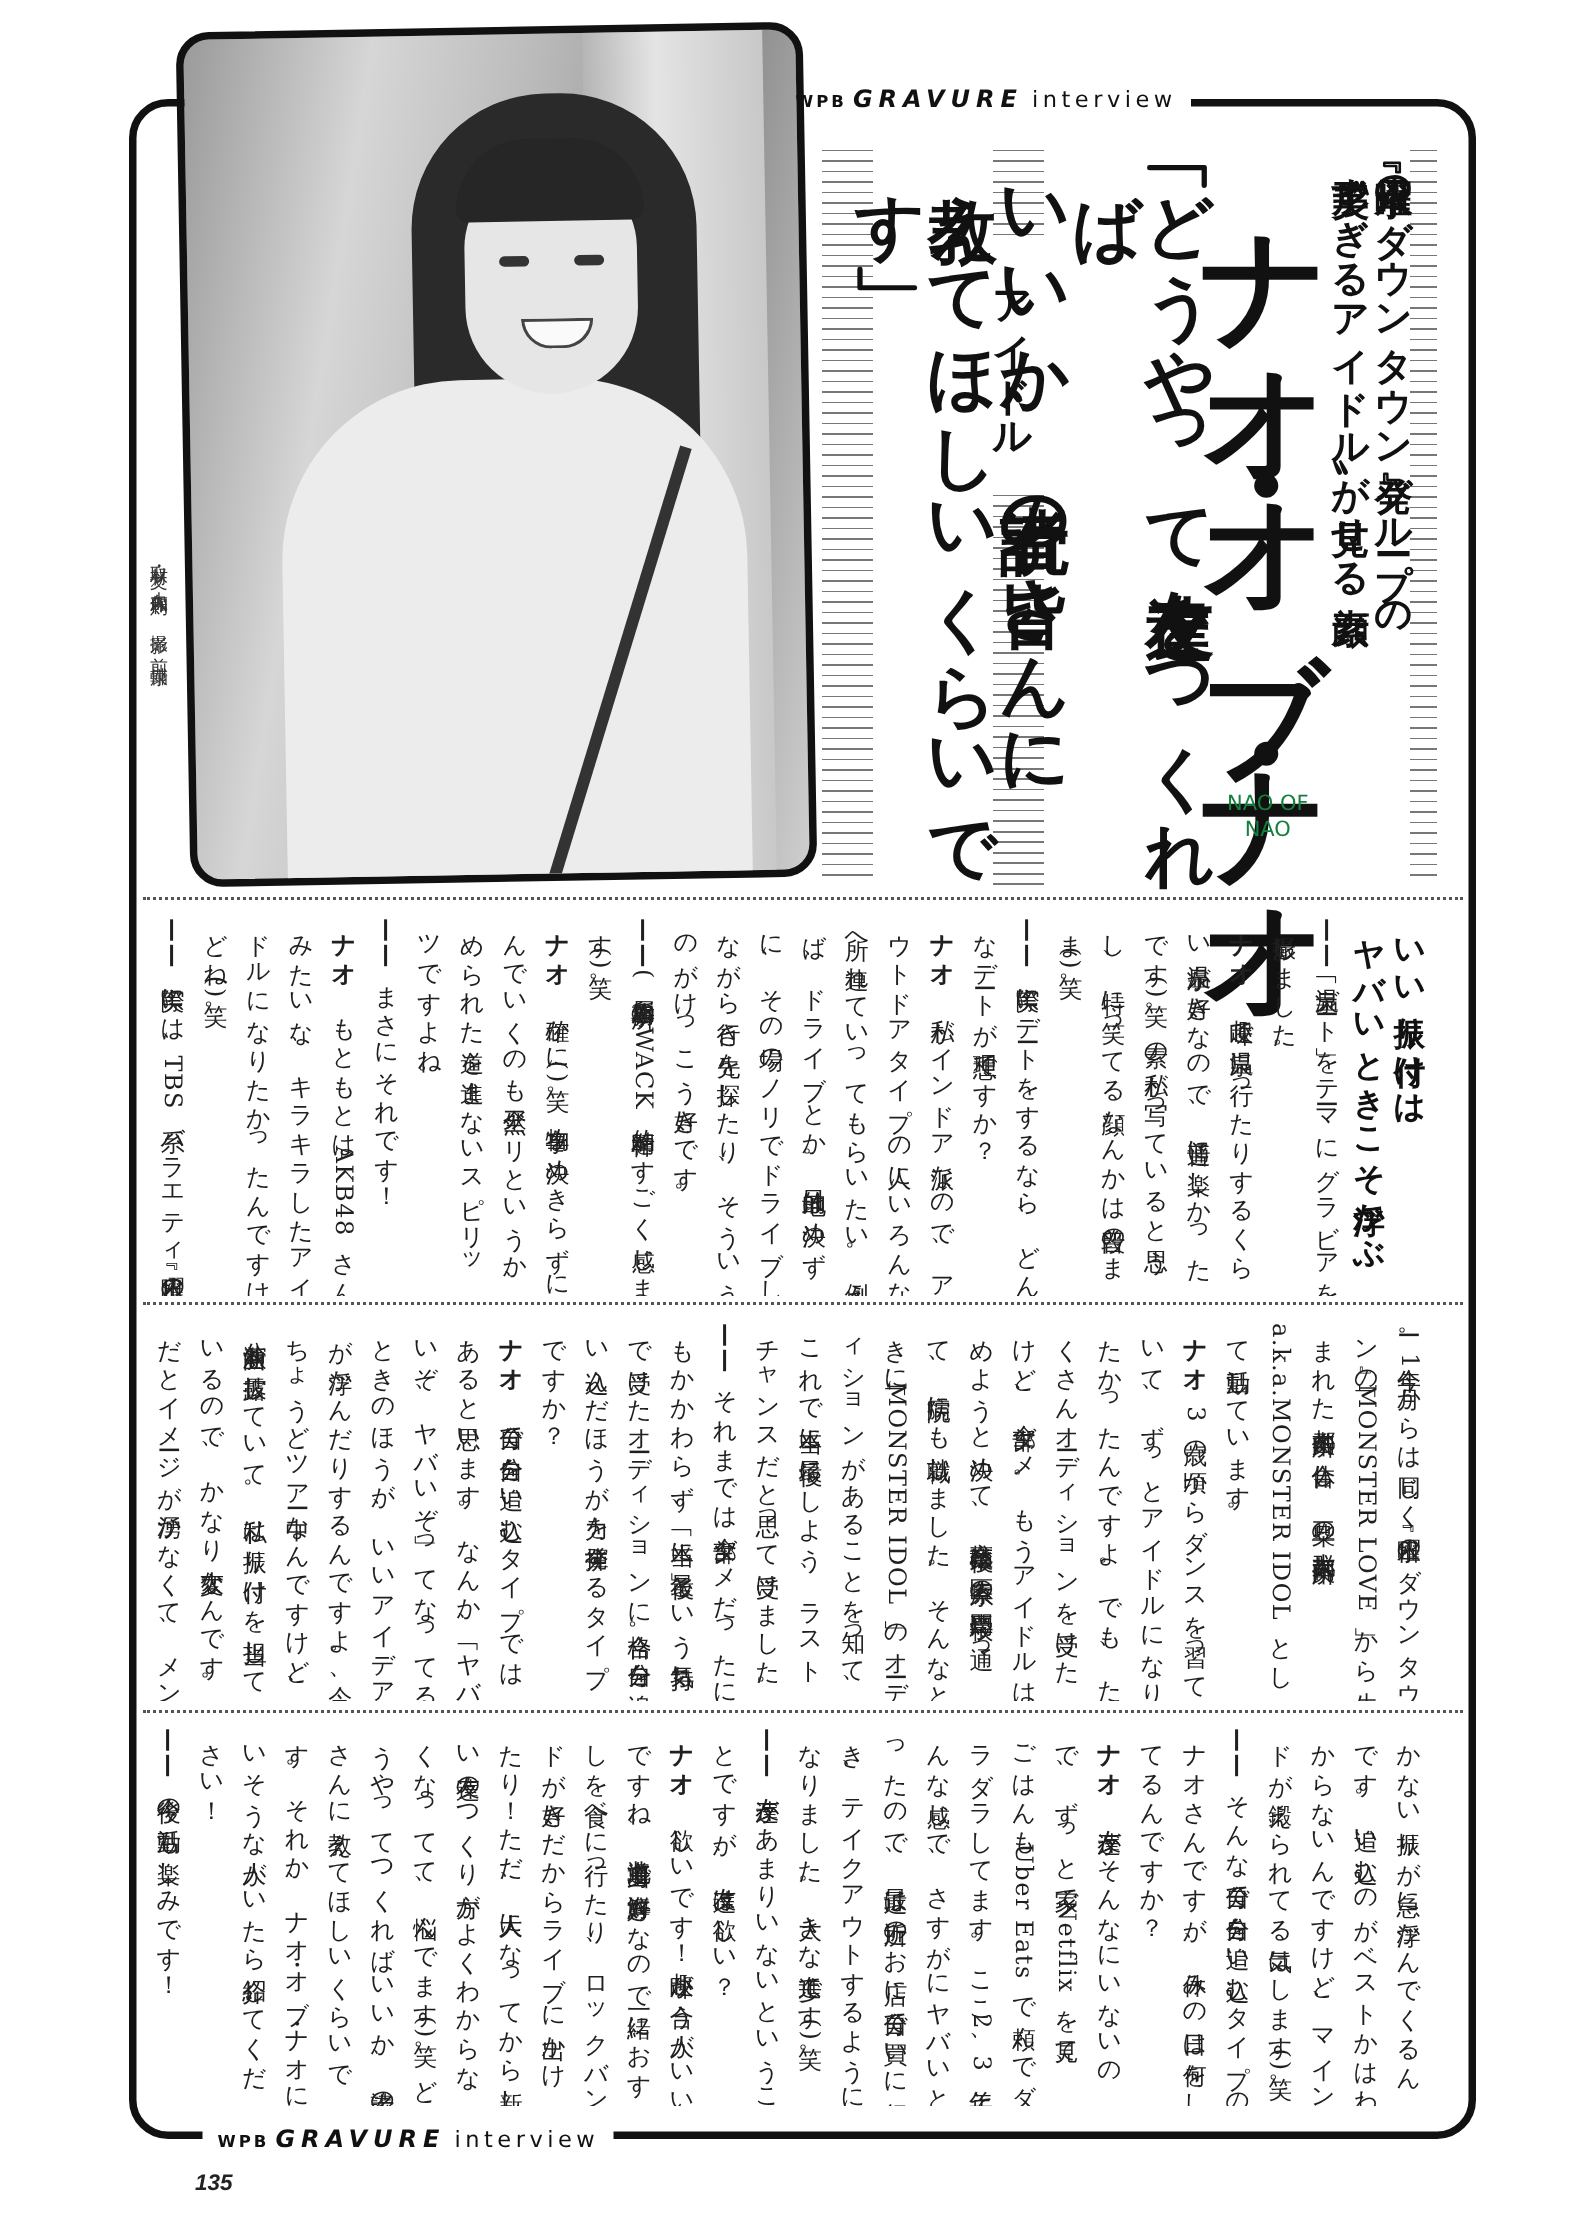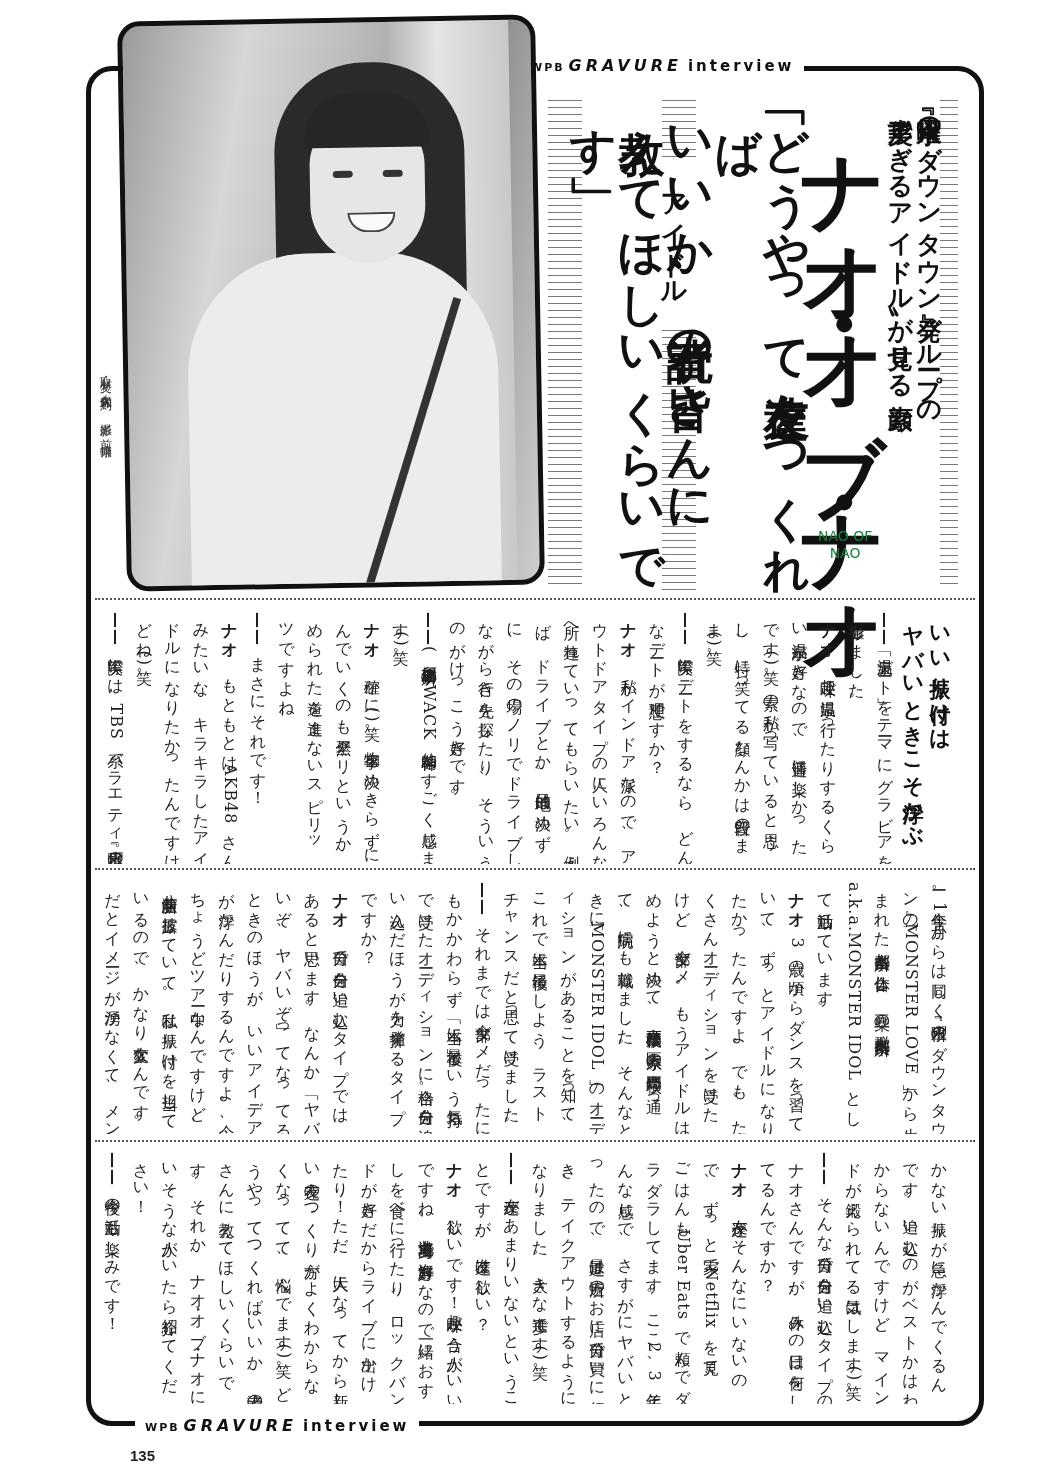--- a/index.html
+++ b/index.html
@@ -6,21 +6,21 @@
   body { width: 1050px; height: 1482px; position: relative; overflow: hidden;
          font-family: "DejaVu Sans", sans-serif; color: #1a1a1a; }
 
   .frame { position: absolute; left: 86px; top: 66px; width: 898px; height: 1360px;
            border: 5px solid #111; border-radius: 26px; box-sizing: border-box; }
 
   .strap { position: absolute; background: #fff; padding: 0 10px; white-space: nowrap;
            font-family: "DejaVu Sans", sans-serif; color: #111; line-height: 1; }
   .strap .wpb { font-size: 11px; font-weight: bold; letter-spacing: 2px; }
   .strap .grav { font-size: 16px; font-weight: bold; letter-spacing: 4px; margin-left: 4px; font-style: italic; }
-  .strap .intv { font-size: 15px; font-weight: bold; letter-spacing: 3px; margin-left: 6px; }
+  .strap .intv { font-size: 15px; font-weight: normal; letter-spacing: 3px; margin-left: 6px; }
   .strap-top { left: 520px; top: 58px; }
   .strap-bottom { left: 135px; top: 1418px; }
 
   .photo-card { position: absolute; left: 122px; top: 18px; width: 418px; height: 570px;
                 border: 5px solid #111; border-radius: 22px; box-sizing: border-box;
                 overflow: hidden; transform: rotate(-1deg);
                 background: linear-gradient(100deg, #9a9a9a 0%, #d6d6d6 25%, #bdbdbd 45%, #8e8e8e 75%, #cfcfcf 100%); }
   .photo-inner { position: absolute; inset: 0; }
   .door { position: absolute; right: 22px; top: 0; width: 120px; height: 100%;
           background: linear-gradient(90deg, #b5b5b5, #e4e4e4 40%, #c8c8c8); }
@@ -72,21 +72,21 @@
   .row1 { top: 612px; height: 252px; }
   .row2 { top: 882px; height: 252px; }
   .row3 { top: 1152px; height: 252px; }
   .para { display: block; margin: 0; }
   .q { font-family: "DejaVu Sans", sans-serif; font-weight: bold; margin-left: 2px; }
   .sp { font-family: "DejaVu Sans", sans-serif; font-weight: 900; }
   .heading { display: block; font-family: "DejaVu Sans", sans-serif; font-weight: bold;
              font-size: 21px; line-height: 27px; color: #111; }
 
   .pagenum { position: absolute; left: 130px; top: 1447px; font-size: 15px; font-weight: bold;
-             font-family: "Liberation Sans", sans-serif; color: #222; }
+             font-family: "Liberation Sans", sans-serif; color: #222; font-style: italic; }
 </style>
 </head>
 <body>
 
 <div class="frame"></div>
 
 <div class="strap strap-top">
   <span class="wpb">WPB</span><span class="grav">GRAVURE</span><span class="intv">interview</span>
 </div>
 

